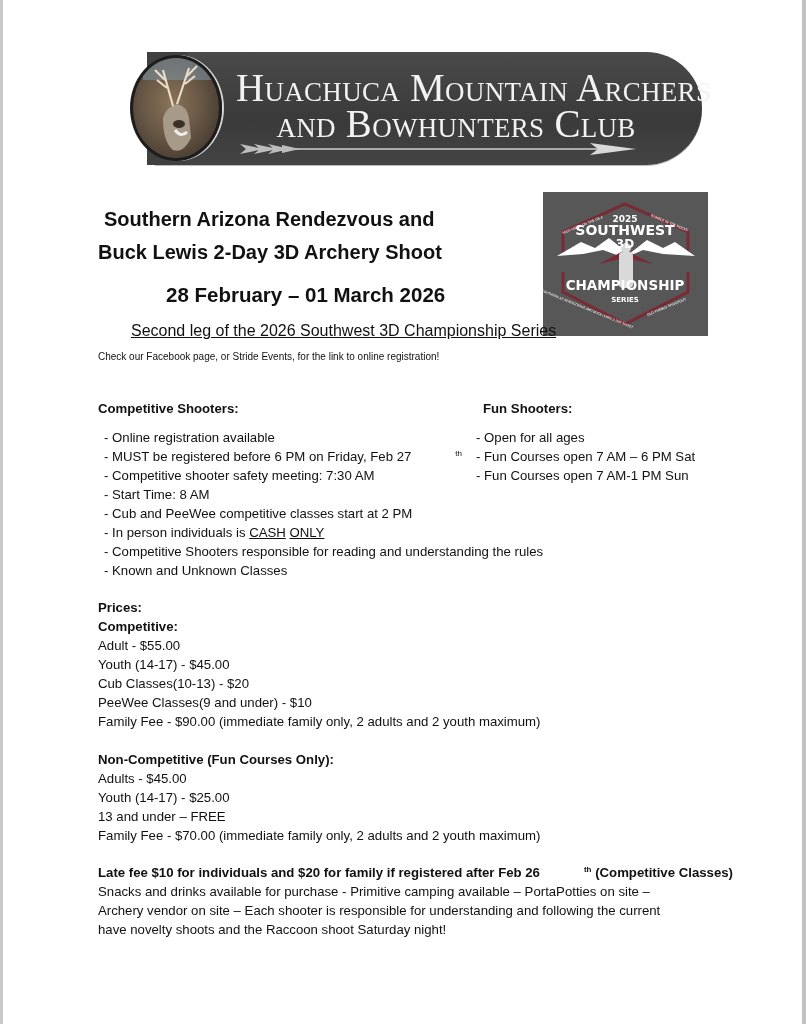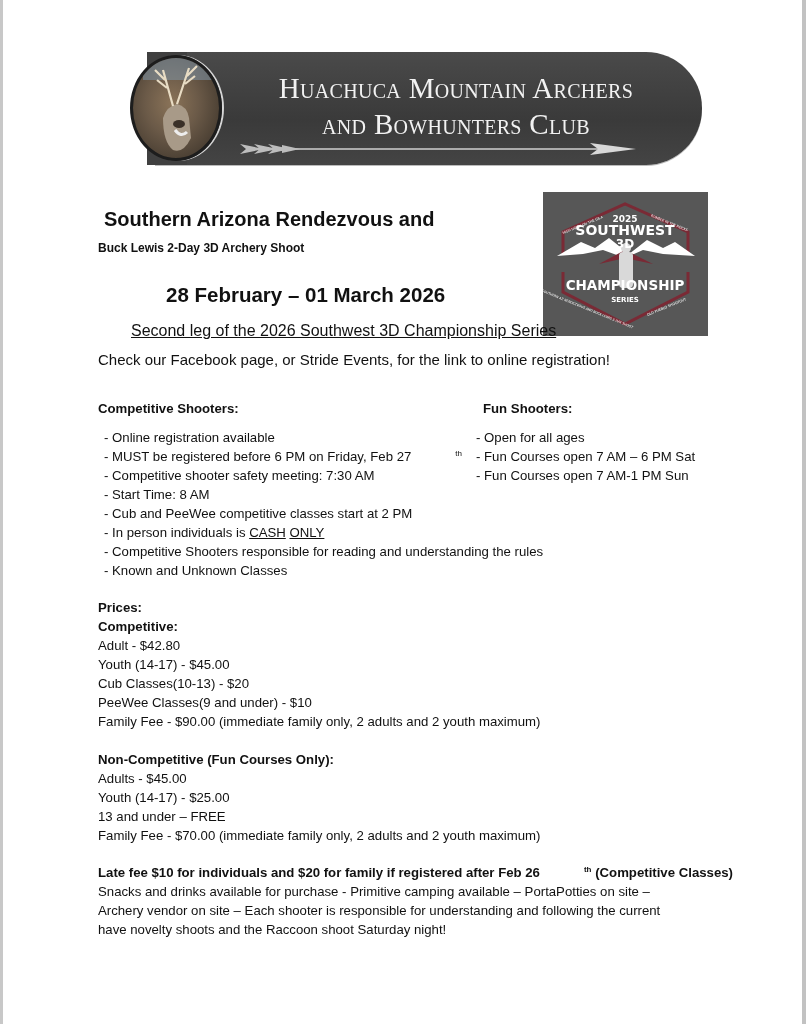--- a/index.html
+++ b/index.html
@@ -13,30 +13,30 @@
             background: linear-gradient(#4a4a4a, #3a3a3a 60%, #444);
             border-radius: 0 56px 56px 0 / 0 56px 56px 0;
             box-shadow: 0 1px 0 #bbb; }
   .banner::before { content: ""; position: absolute; left: -8px; top: 0; width: 40px; height: 113px; background: #404040; }
   .medallion { position: absolute; left: 130px; top: 55px; width: 92px; height: 106px; border-radius: 50%;
                background: radial-gradient(ellipse at 45% 45%, #8a7358 0%, #6b5a48 40%, #4f4336 70%, #2e2822 100%);
                border: 3px solid #1d1d1d; box-shadow: 2px 0 0 #d6d6d6; overflow: hidden; }
   .medallion svg { position: absolute; left: 0; top: 0; }
   .banner-title { position: absolute; left: 236px; top: 70px; width: 440px; text-align: center;
                   font-family: "Liberation Serif", "DejaVu Serif", serif; color: #f2f2f2;
-                  font-variant: small-caps; line-height: 36px; font-size: 29px; letter-spacing: 0.3px; }
+                  font-variant: small-caps; line-height: 36px; font-size: 39px; letter-spacing: 0.3px; }
   .banner-title .line { display: block; white-space: nowrap; }
   .arrow { position: absolute; left: 240px; top: 142px; width: 400px; height: 14px; }
 
   
   .t1 { position: absolute; left: 104px; top: 208px; font-weight: bold; font-size: 20px; white-space: nowrap; }
-  .t2 { position: absolute; left: 98px; top: 241px; font-weight: bold; font-size: 12px; white-space: nowrap; }
+  .t2 { position: absolute; left: 98px; top: 241px; font-weight: bold; font-size: 20px; white-space: nowrap; }
   .date { position: absolute; left: 166px; top: 283px; font-weight: bold; font-size: 20.5px; white-space: nowrap; }
   .sub { position: absolute; left: 131px; top: 322px; font-size: 16px; white-space: nowrap; text-decoration: underline; }
-  .fb { position: absolute; left: 98px; top: 351px; font-size: 15px; white-space: nowrap; }
+  .fb { position: absolute; left: 98px; top: 351px; font-size: 10px; white-space: nowrap; }
 
   
   .badge { position: absolute; left: 543px; top: 192px; width: 165px; height: 144px; background: #575757; overflow: hidden; }
 
   
   .txt { position: absolute; font-size: 13.2px; line-height: 19px; white-space: nowrap; }
   .bold { font-weight: bold; }
   .u { text-decoration: underline; }
   sup { font-size: 8px; vertical-align: 5px; line-height: 0; padding-left: 44px; }
   .list div { height: 19px; }
@@ -108,21 +108,21 @@
 <div class="txt bold" style="left:483px; top:399px;">Fun Shooters:</div>
 <div class="txt list" style="left:476px; top:428px;">
   <div>- Open for all ages</div>
   <div>- Fun Courses open 7 AM – 6 PM Sat</div>
   <div>- Fun Courses open 7 AM-1 PM Sun</div>
 </div>
 
 <div class="txt list" style="left:98px; top:598px;">
   <div class="bold">Prices:</div>
   <div class="bold">Competitive:</div>
-  <div>Adult - $42.80</div>
+  <div>Adult - $55.00</div>
   <div>Youth (14-17) - $45.00</div>
   <div>Cub Classes(10-13) - $20</div>
   <div>PeeWee Classes(9 and under) - $10</div>
   <div>Family Fee - $90.00 (immediate family only, 2 adults and 2 youth maximum)</div>
 </div>
 
 <div class="txt list" style="left:98px; top:750px;">
   <div class="bold">Non-Competitive (Fun Courses Only):</div>
   <div>Adults - $45.00</div>
   <div>Youth (14-17) - $25.00</div>

